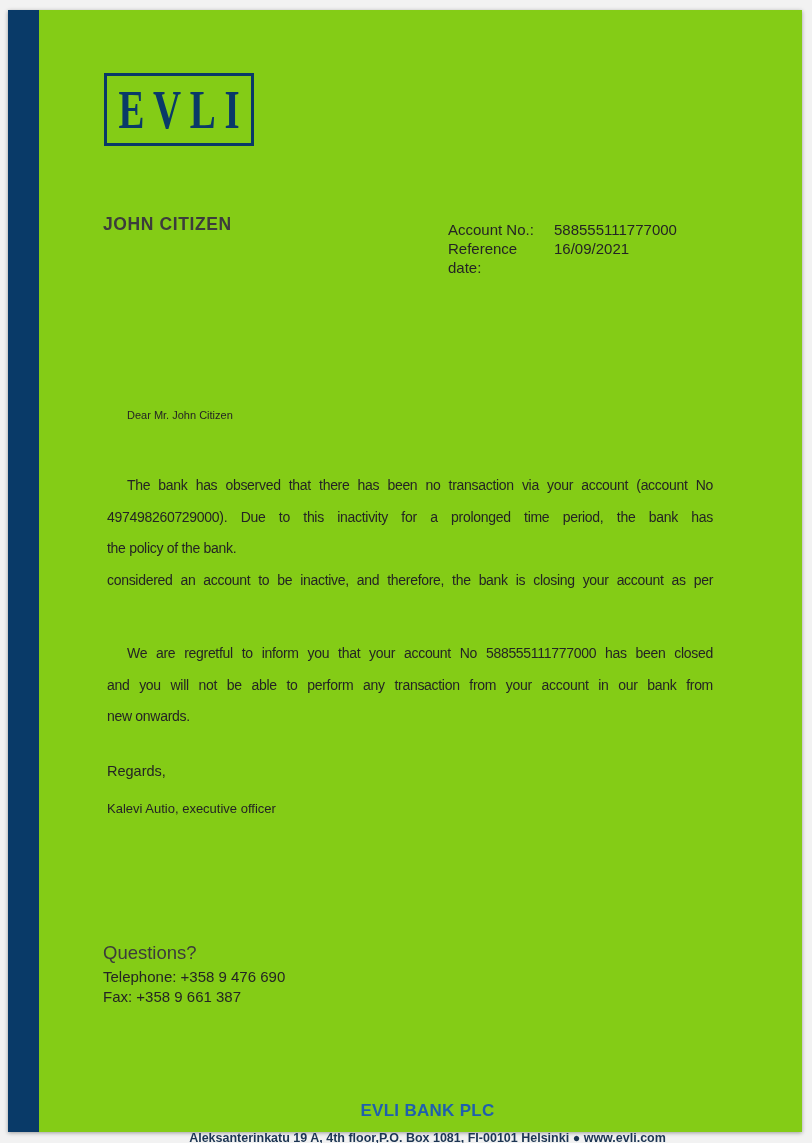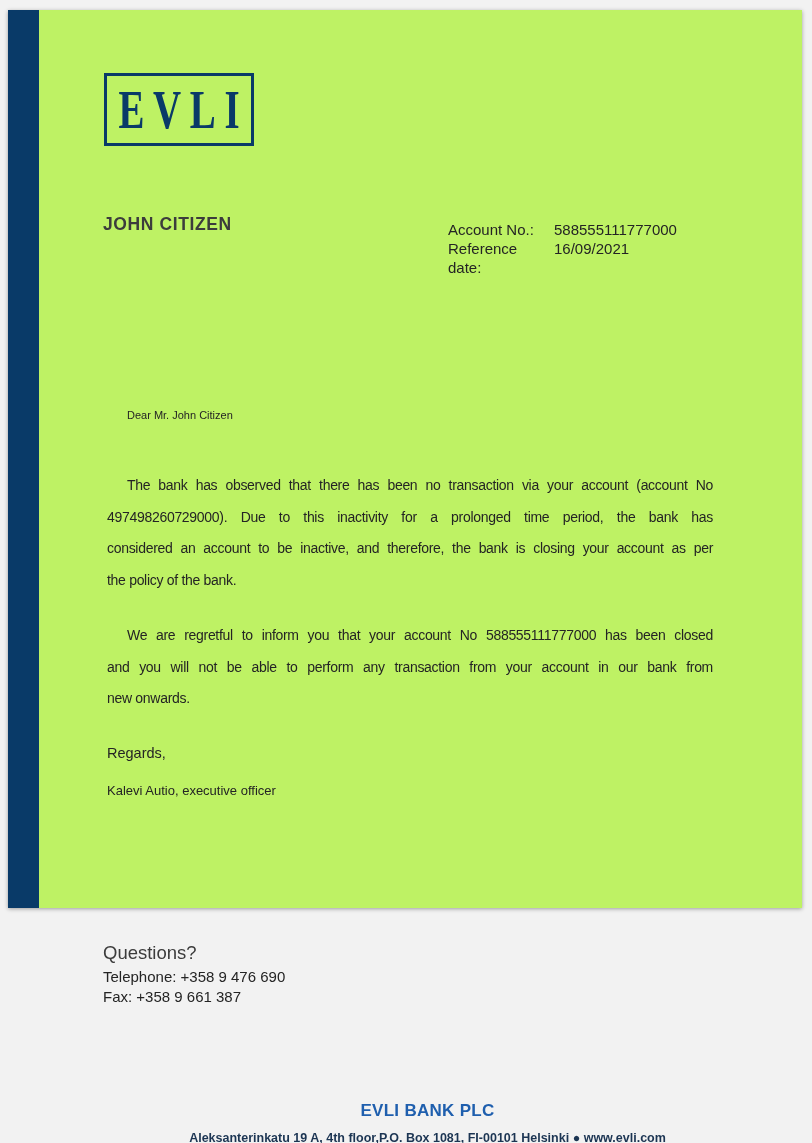--- a/index.html
+++ b/index.html
@@ -13,22 +13,22 @@
   *{margin:0;padding:0;box-sizing:border-box;}
   html,body{width:812px;height:1143px;}
   body{
     background:var(--backdrop);
     font-family:"Liberation Sans", sans-serif;
     position:relative;
     overflow:hidden;
   }
   .viewport{position:absolute;inset:0;background:var(--backdrop);}
   .page{
-    position:absolute;left:8px;top:10px;width:794px;height:898px;
-    background:#bef264;
+    position:absolute;left:8px;top:10px;width:794px;height:1122px;
+    background:#84cc16;
     box-shadow:0 1px 4px rgba(0,0,0,.35);
   }
   .navy-bar{
     position:absolute;left:0;top:0;width:31px;height:100%;
     background:var(--navy);
   }
   
   .logo-box{
     position:absolute;left:96px;top:63px;width:150px;height:73px;
     border:3px solid var(--navy);
@@ -61,21 +61,21 @@
     letter-spacing:.4px;line-height:22px;
   }
   .reference-rows{margin-top:5px;margin-left:7px;display:grid;grid-template-columns:106px auto;
     font-size:15px;color:var(--body-text);line-height:19px;}
   
   .letter{position:absolute;left:99px;top:395px;width:606px;color:var(--body-text);
     font-size:14px;letter-spacing:-0.3px;}
   .salutation{line-height:20px;text-indent:20px;font-size:11px;letter-spacing:0;}
   .para{margin-top:0;}
   .para-1{margin-top:45px;}
-  .para-2{margin-top:23px;}
+  .para-2{margin-top:41px;}
   .jline{
     text-align:justify;
     text-align-last:justify;
     line-height:31.7px;
     white-space:normal;
   }
   .jline.first{text-indent:20px;}
   .jline.last{text-align-last:left;}
   .closing{margin-top:28px;line-height:20px;font-size:14.5px;letter-spacing:0;}
   .signature{margin-top:18px;line-height:20px;font-size:13px;letter-spacing:0;}
@@ -122,22 +122,22 @@
         <div>16/09/2021</div>
       </div>
     </div>
 
     <div class="letter">
       <div class="salutation">Dear Mr. John Citizen</div>
 
       <div class="para para-1">
         <div class="jline first">The bank has observed that there has been no transaction via your account (account No</div>
         <div class="jline">497498260729000). Due to this inactivity for a prolonged time period, the bank has</div>
+        <div class="jline last">the policy of the bank.</div>
         <div class="jline">considered an account to be inactive, and therefore, the bank is closing your account as per</div>
-        <div class="jline last">the policy of the bank.</div>
       </div>
 
       <div class="para para-2">
         <div class="jline first">We are regretful to inform you that your account No 588555111777000 has been closed</div>
         <div class="jline">and you will not be able to perform any transaction from your account in our bank from</div>
         <div class="jline last">new onwards.</div>
       </div>
 
       <div class="closing">Regards,</div>
       <div class="signature">Kalevi Autio, executive officer</div>

